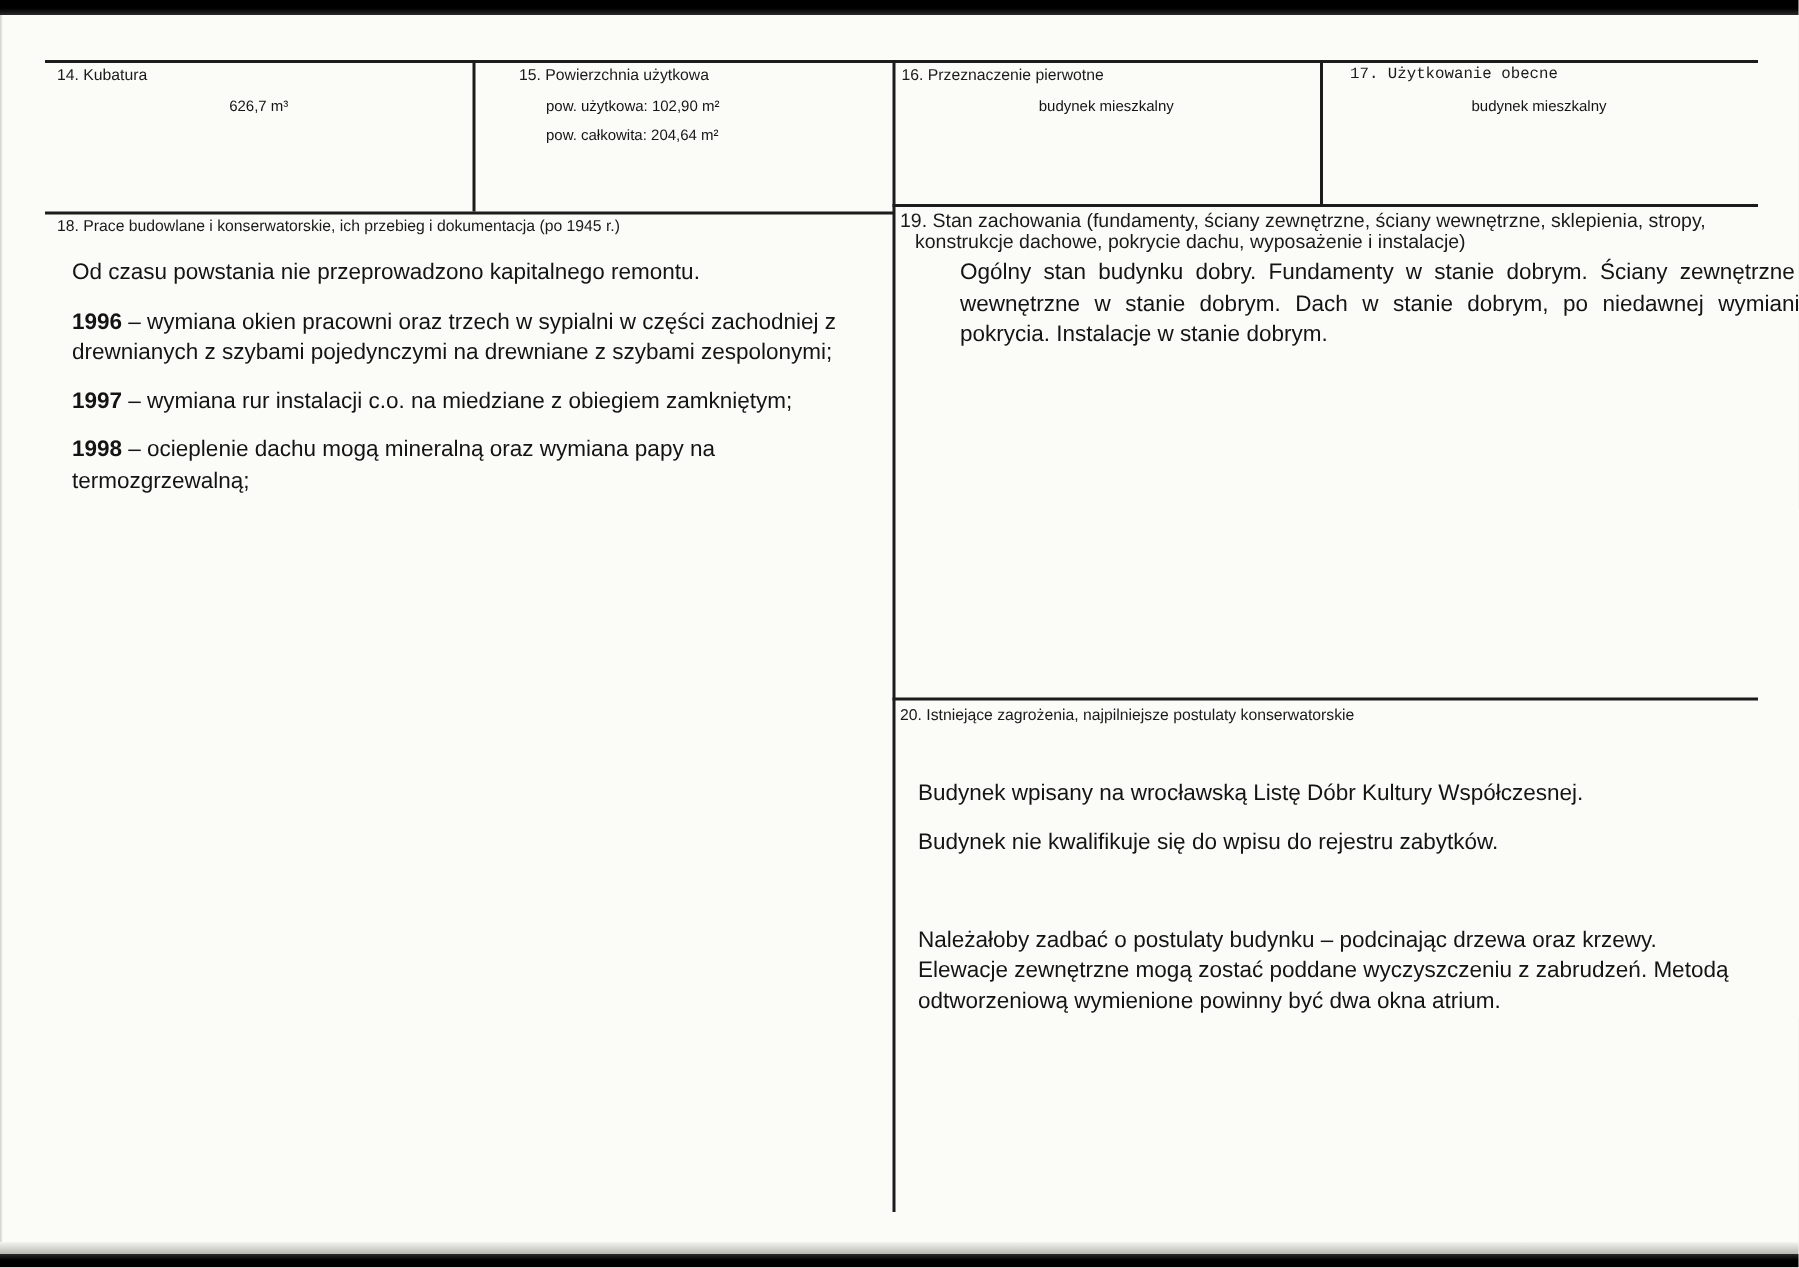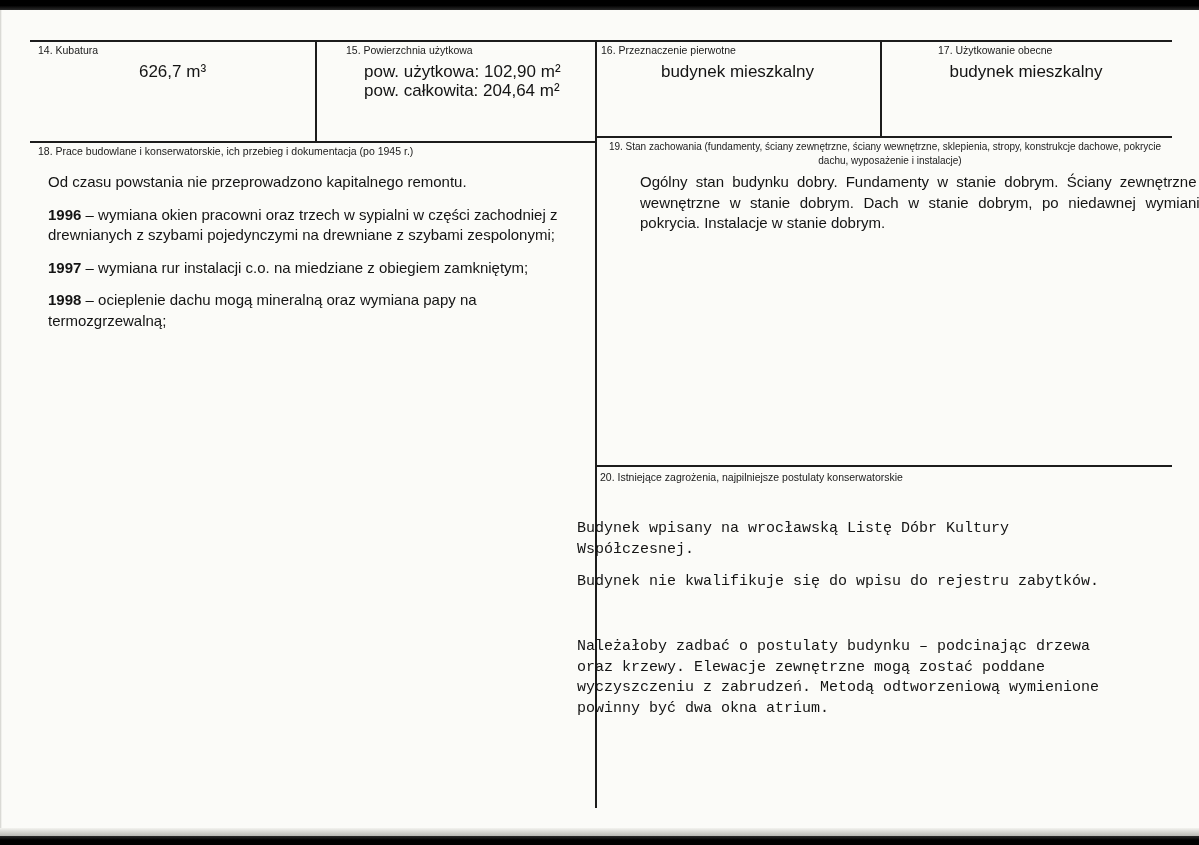--- a/index.html
+++ b/index.html
@@ -36,31 +36,30 @@
   
   .flabel {
     position: absolute;
     font-size: 10.5px;
     line-height: 13px;
     color: #1a1a1a;
     white-space: nowrap;
   }
   .flabel-wrap {
     position: absolute;
-    font-size: 10px;
+    font-size: 13px;
     line-height: 13.5px;
     color: #1a1a1a;
     white-space: normal;
     padding-left: 10px;
     text-indent: -10px;
-    text-align: center;
   }
   .fvalue {
     position: absolute;
-    font-size: 17px;
+    font-size: 10px;
     line-height: 19px;
   }
   .centered { text-align: center; }
   .bodytext {
     position: absolute;
     font-size: 15px;
     line-height: 20.5px;
   }
   .bodytext p { margin: 12px; }
   .justified { text-align: justify; }
@@ -88,35 +87,35 @@
   <div class="flabel" style="left:38px; top:44px;">14. Kubatura</div>
   <div class="fvalue centered" style="left:30px; top:62px; width:285px;">626,7 m³</div>
 
   <div class="flabel" style="left:322px; top:44px;margin-left:24px;">15. Powierzchnia użytkowa</div>
   <div class="fvalue" style="left:364px; top:62px;">pow. użytkowa: 102,90 m²</div>
   <div class="fvalue" style="left:364px; top:81px;">pow. całkowita: 204,64 m²</div>
 
   <div class="flabel" style="left:601px; top:44px;text-align:center;">16. Przeznaczenie pierwotne</div>
   <div class="fvalue centered" style="left:595px; top:62px; width:285px;">budynek mieszkalny</div>
 
-  <div class="flabel" style="left:938px; top:44px;">17. Użytkowanie obecne</div>
+  <div class="flabel" style="left:900px; top:44px;font-family:Liberation Mono, monospace;">17. Użytkowanie obecne</div>
   <div class="fvalue centered" style="left:880px; top:62px; width:292px;">budynek mieszkalny</div>
 
   <div class="flabel" style="left:38px; top:145px;">18. Prace budowlane i konserwatorskie, ich przebieg i dokumentacja (po 1945 r.)</div>
   <div class="bodytext" style="left:36px; top:160px; width:552px;">
     <p><span>Od czasu powstania nie przeprowadzono kapitalnego remontu.</span></p>
     <p><span class="b">1996</span><span> – wymiana okien pracowni oraz trzech w sypialni w części zachodniej z drewnianych z szybami pojedynczymi na drewniane z szybami zespolonymi;</span></p>
     <p><span class="b">1997</span><span> – wymiana rur instalacji c.o. na miedziane z obiegiem zamkniętym;</span></p>
     <p><span class="b">1998</span><span> – ocieplenie dachu mogą mineralną oraz wymiana papy na termozgrzewalną;</span></p>
   </div>
 
   <div class="flabel-wrap" style="left:600px; top:140px; width:560px;">19. Stan zachowania (fundamenty, ściany zewnętrzne, ściany wewnętrzne, sklepienia, stropy, konstrukcje dachowe, pokrycie dachu, wyposażenie i instalacje)</div>
   <div class="bodytext justified" style="left:600px; top:172px; width:568px;margin-left:40px;">Ogólny stan budynku dobry. Fundamenty w stanie dobrym. Ściany zewnętrzne i wewnętrzne w stanie dobrym. Dach w stanie dobrym, po niedawnej wymianie pokrycia. Instalacje w stanie dobrym.</div>
 
   <div class="flabel" style="left:600px; top:471px;">20. Istniejące zagrożenia, najpilniejsze postulaty konserwatorskie</div>
-  <div class="bodytext" style="left:565px; top:507px; width:568px;font-family:Liberation Mono, monospace;">
+  <div class="bodytext" style="left:600px; top:507px; width:568px;">
     <p>Budynek wpisany na wrocławską Listę Dóbr Kultury Współczesnej.</p>
     <p>Budynek nie kwalifikuje się do wpisu do rejestru zabytków.</p>
     <div class="gap"></div>
     <p>Należałoby zadbać o postulaty budynku – podcinając drzewa oraz krzewy. Elewacje zewnętrzne mogą zostać poddane wyczyszczeniu z zabrudzeń. Metodą odtworzeniową wymienione powinny być dwa okna atrium.</p>
   </div>
 
 </div>
 
 </body></html>

